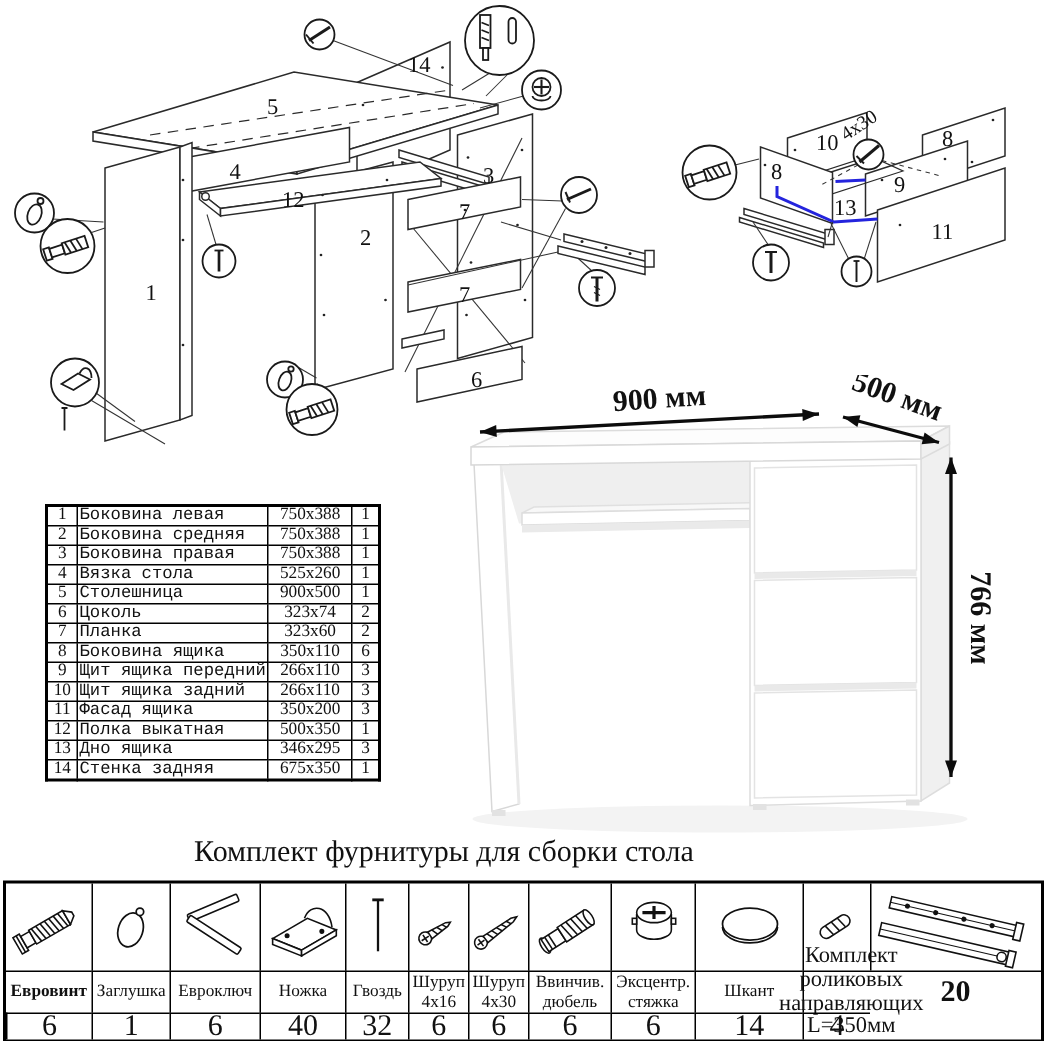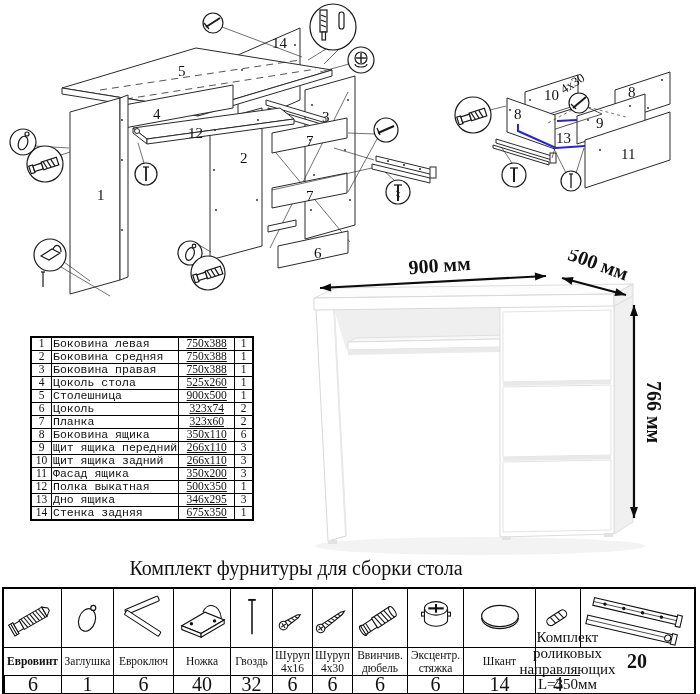--- a/index.html
+++ b/index.html
@@ -10,21 +10,21 @@
   .lbl{font-size:15px;}
   .lbl-sm{font-size:13px;}
 
   
   .parts-table{position:absolute;left:30px;top:336px;border-collapse:collapse;
                font-size:11.5px;line-height:1;}
   .parts-table td{border:1px solid #000;height:12px;padding:0 1px;white-space:nowrap;}
   .parts-table{border:2px solid #000;}
   .pt-num{width:17px;text-align:center;}
   .pt-name{width:121px;text-align:left;padding-left:3px;font-family:Liberation Mono, monospace;}
-  .pt-size{width:53px;text-align:center;text-decoration:underline;}
+  .pt-size{width:53px;text-align:center;}
   .pt-qty{width:15px;text-align:center;}
 
   
   .kit-title{position:absolute;left:0;top:557px;width:592px;text-align:center;
              font-size:20px;}
 
   
   .hw{position:absolute;left:2px;top:587px;width:694px;display:grid;
       grid-template-columns:57px 52px 60px 57px 42px 40px 40px 55px 56px 72px 45px 1fr;
       grid-template-rows:58px 28px 18px;border:2px solid #000;box-sizing:border-box;}
@@ -324,21 +324,21 @@
           <td class="pt-qty">1</td>
         </tr>
       <tr>
           <td class="pt-num">3</td>
           <td class="pt-name">Боковина правая</td>
           <td class="pt-size">750x388</td>
           <td class="pt-qty">1</td>
         </tr>
       <tr>
           <td class="pt-num">4</td>
-          <td class="pt-name">Цоколь стола</td>
+          <td class="pt-name">Вязка стола</td>
           <td class="pt-size">525x260</td>
           <td class="pt-qty">1</td>
         </tr>
       <tr>
           <td class="pt-num">5</td>
           <td class="pt-name">Столешница</td>
           <td class="pt-size">900x500</td>
           <td class="pt-qty">1</td>
         </tr>
       <tr>

